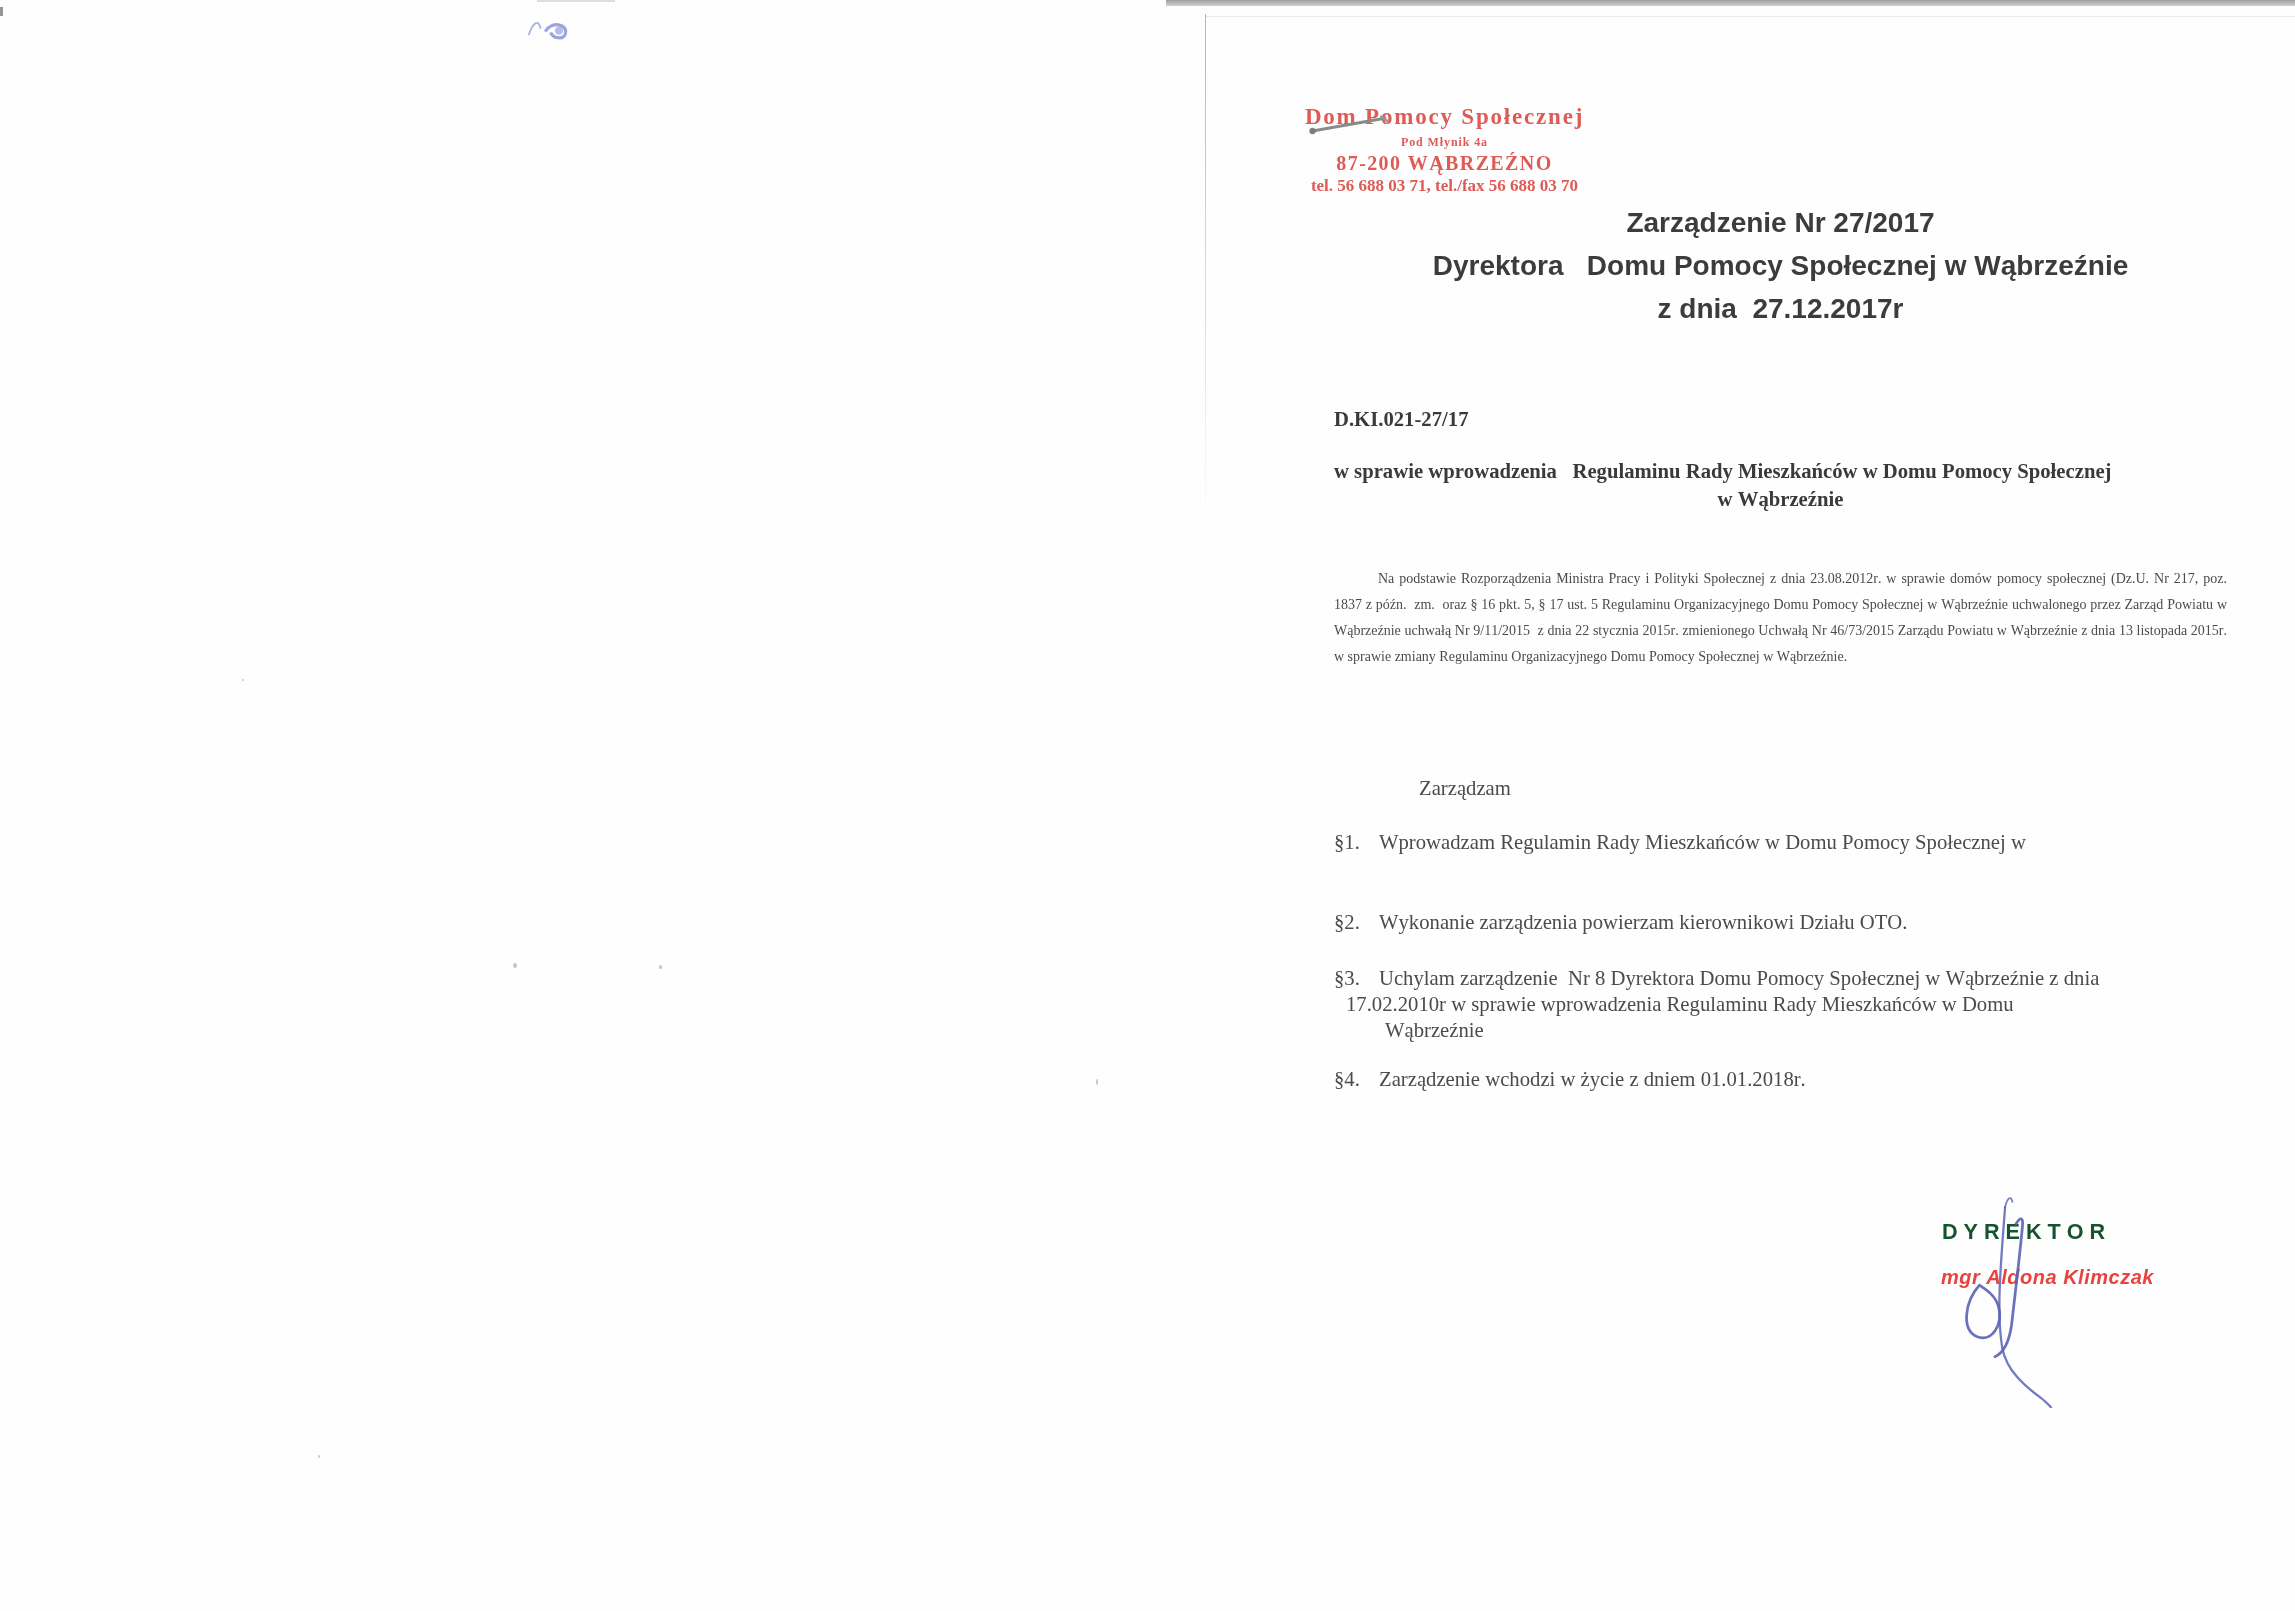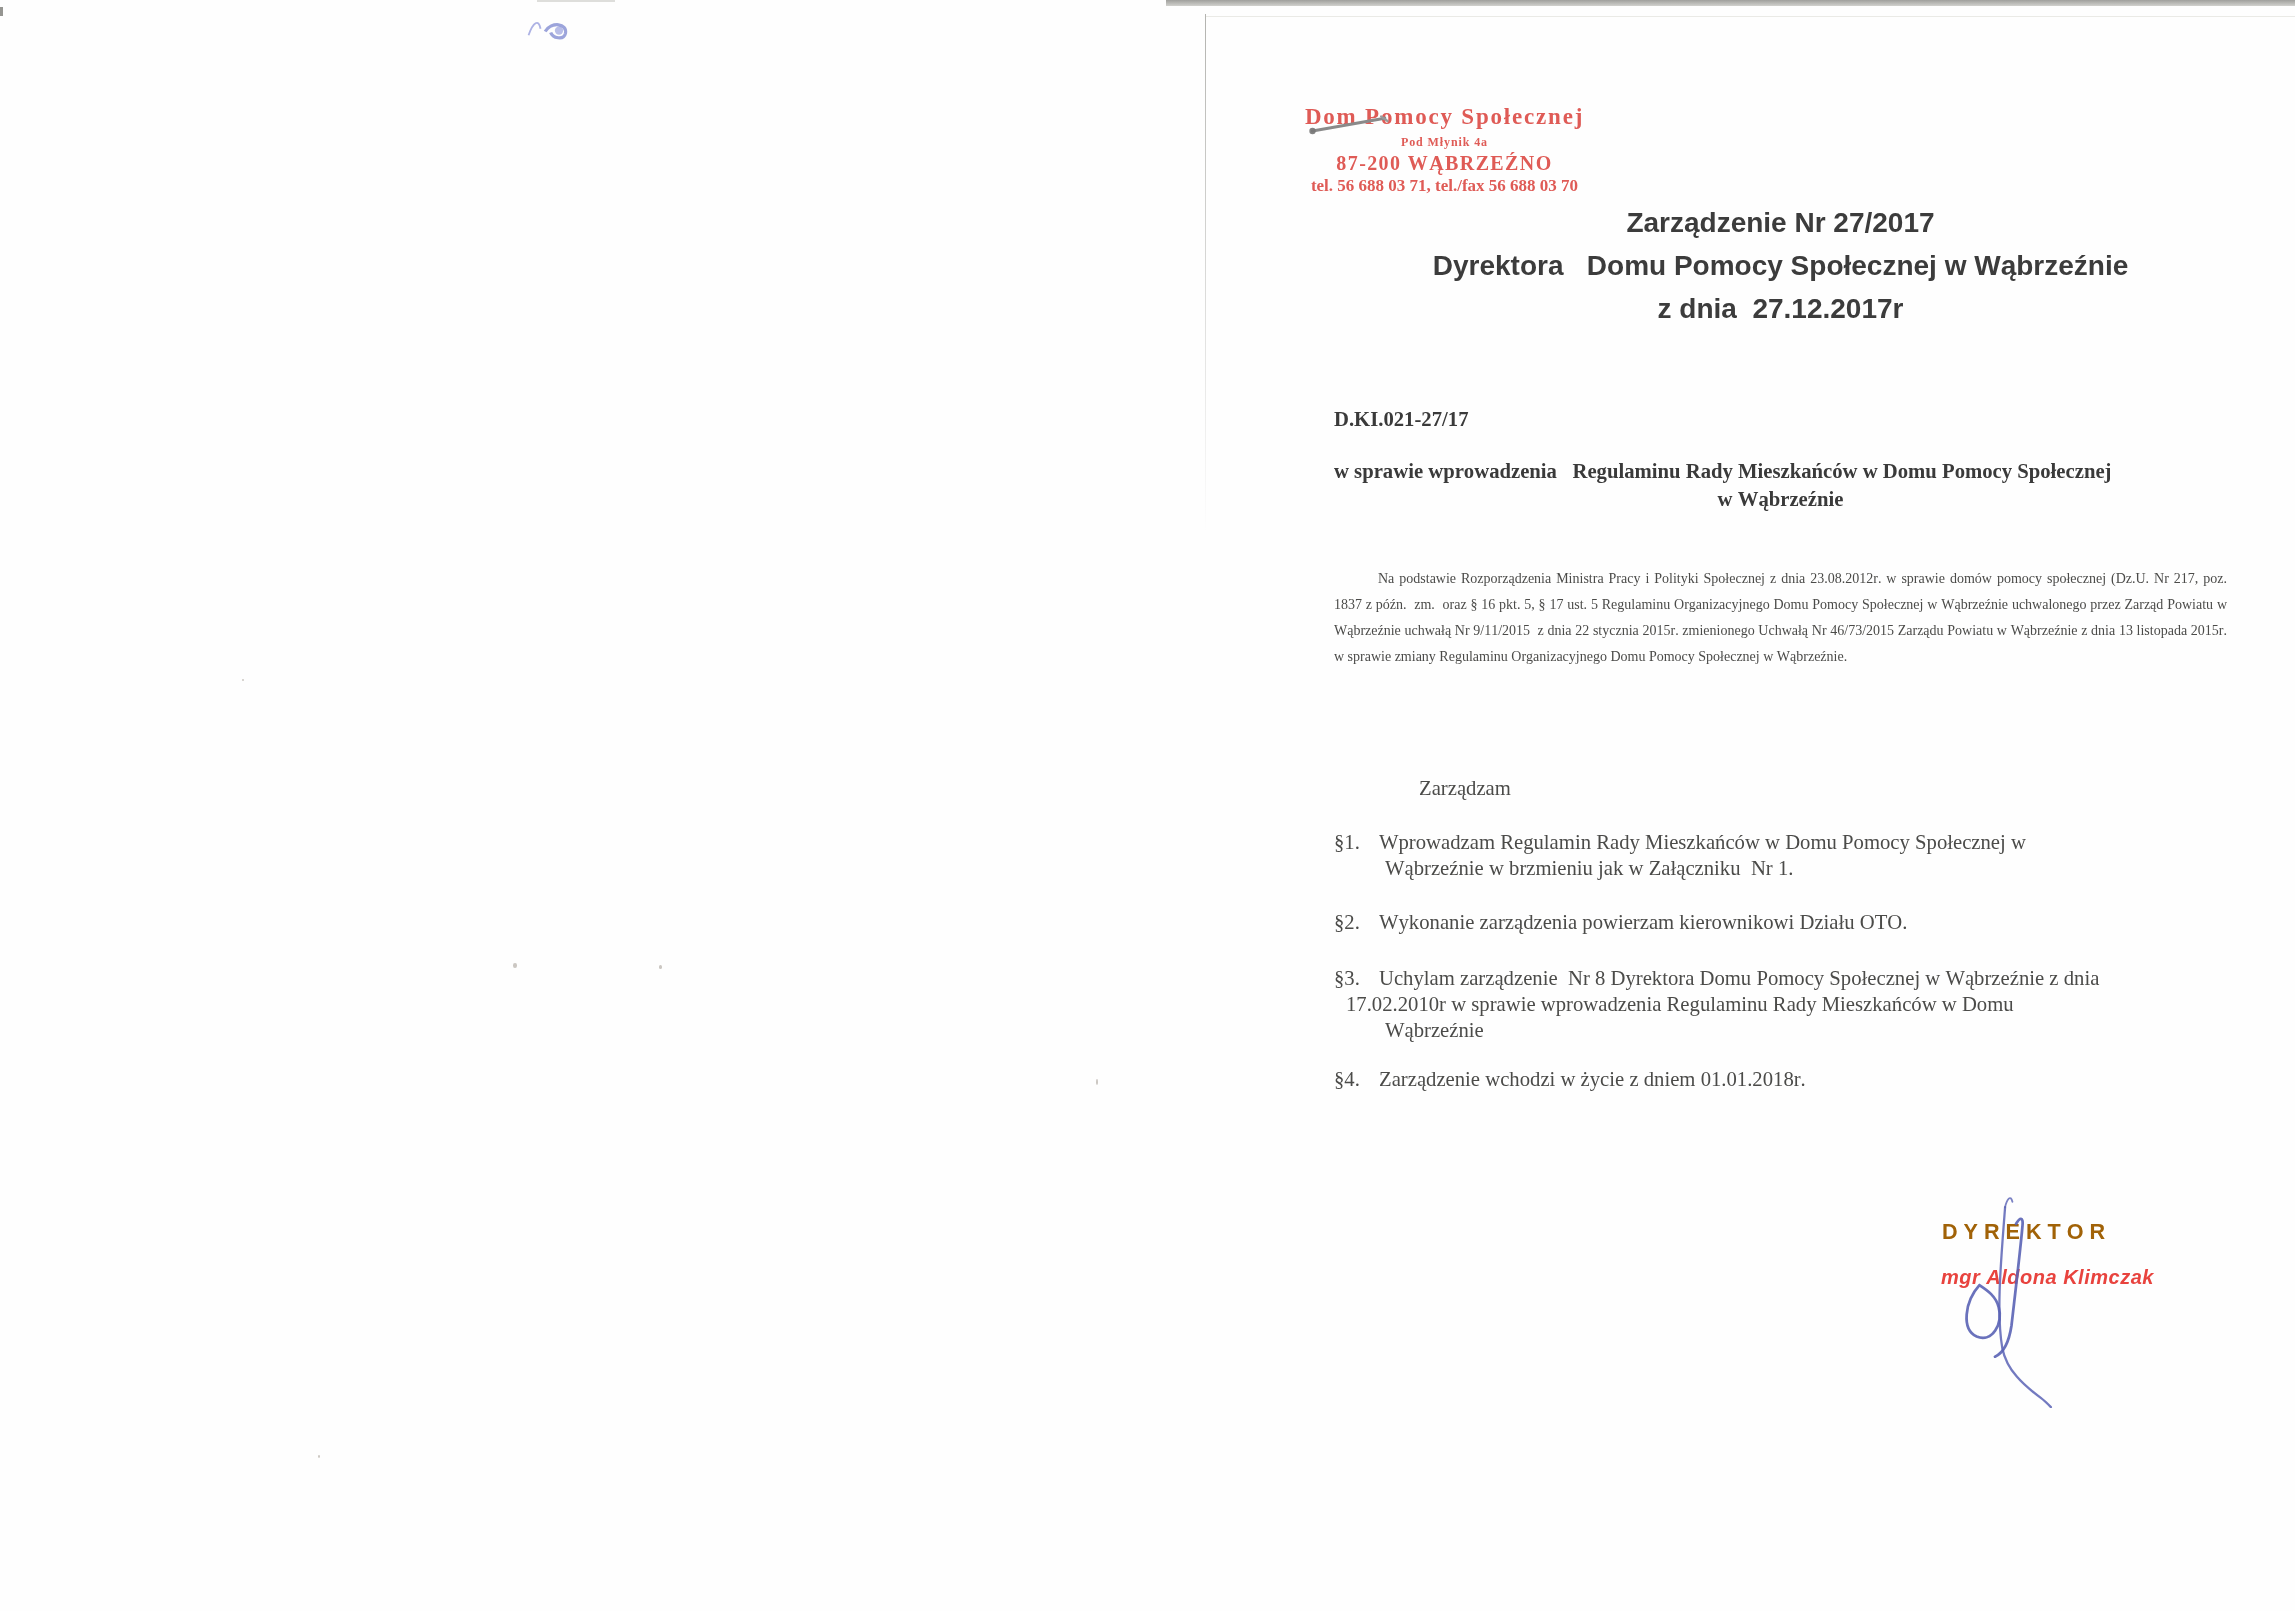--- a/index.html
+++ b/index.html
@@ -116,21 +116,21 @@
   .sec-marker { display: inline-block; width: 45px; }
   .cont-110 { margin-left: 51px; }
   .cont-70  { margin-left: 12px; }
 
   
   .sig-role {
     left: 1942px; top: 1219px; width: 211px;
     font-family: "Liberation Sans", sans-serif;
     font-weight: 700; font-size: 21.6px;
     letter-spacing: 6px;
-    color: #a16207;
+    color: #14532d;
   }
   .sig-name {
     left: 1941px; top: 1266px; width: 216px;
     font-family: "Liberation Sans", sans-serif;
     font-style: italic; font-weight: 700; font-size: 20px;
     letter-spacing: 0.5px;
     color: #e8433e;
   }
   .pen-signature { left: 1947px; top: 1188px; }
   .ink-smudge { left: 523px; top: 13px; }
@@ -183,21 +183,20 @@
     <div class="t">w sprawie wprowadzenia   Regulaminu Rady Mieszkańców w Domu Pomocy Społecznej</div>
     <div class="l2 t">w Wąbrzeźnie</div>
   </div>
 
   <p class="abs preamble t">Na podstawie Rozporządzenia Ministra Pracy i Polityki Społecznej z dnia 23.08.2012r. w sprawie domów pomocy społecznej (Dz.U. Nr 217, poz. 1837 z późn.  zm.  oraz § 16 pkt. 5, § 17 ust. 5 Regulaminu Organizacyjnego Domu Pomocy Społecznej w Wąbrzeźnie uchwalonego przez Zarząd Powiatu w Wąbrzeźnie uchwałą Nr 9/11/2015  z dnia 22 stycznia 2015r. zmienionego Uchwałą Nr 46/73/2015 Zarządu Powiatu w Wąbrzeźnie z dnia 13 listopada 2015r. w sprawie zmiany Regulaminu Organizacyjnego Domu Pomocy Społecznej w Wąbrzeźnie.</p>
 
   <div class="abs zarzadzam t">Zarządzam</div>
 
   <div class="abs section sec-1">
     <div><span class="sec-marker t">§1.</span><span class="t">Wprowadzam Regulamin Rady Mieszkańców w Domu Pomocy Społecznej w</span></div>
-    <div class="cont-110 t">Wąbrzeźnie w brzmieniu jak w Załączniku  Nr 1.</div>
   </div>
 
   <div class="abs section sec-2">
     <div><span class="sec-marker t">§2.</span><span class="t">Wykonanie zarządzenia powierzam kierownikowi Działu OTO.</span></div>
   </div>
 
   <div class="abs section sec-3">
     <div><span class="sec-marker t">§3.</span><span class="t">Uchylam zarządzenie  Nr 8 Dyrektora Domu Pomocy Społecznej w Wąbrzeźnie z dnia</span></div>
     <div class="cont-70 t">17.02.2010r w sprawie wprowadzenia Regulaminu Rady Mieszkańców w Domu</div>
     <div class="cont-110 t">Wąbrzeźnie</div>

